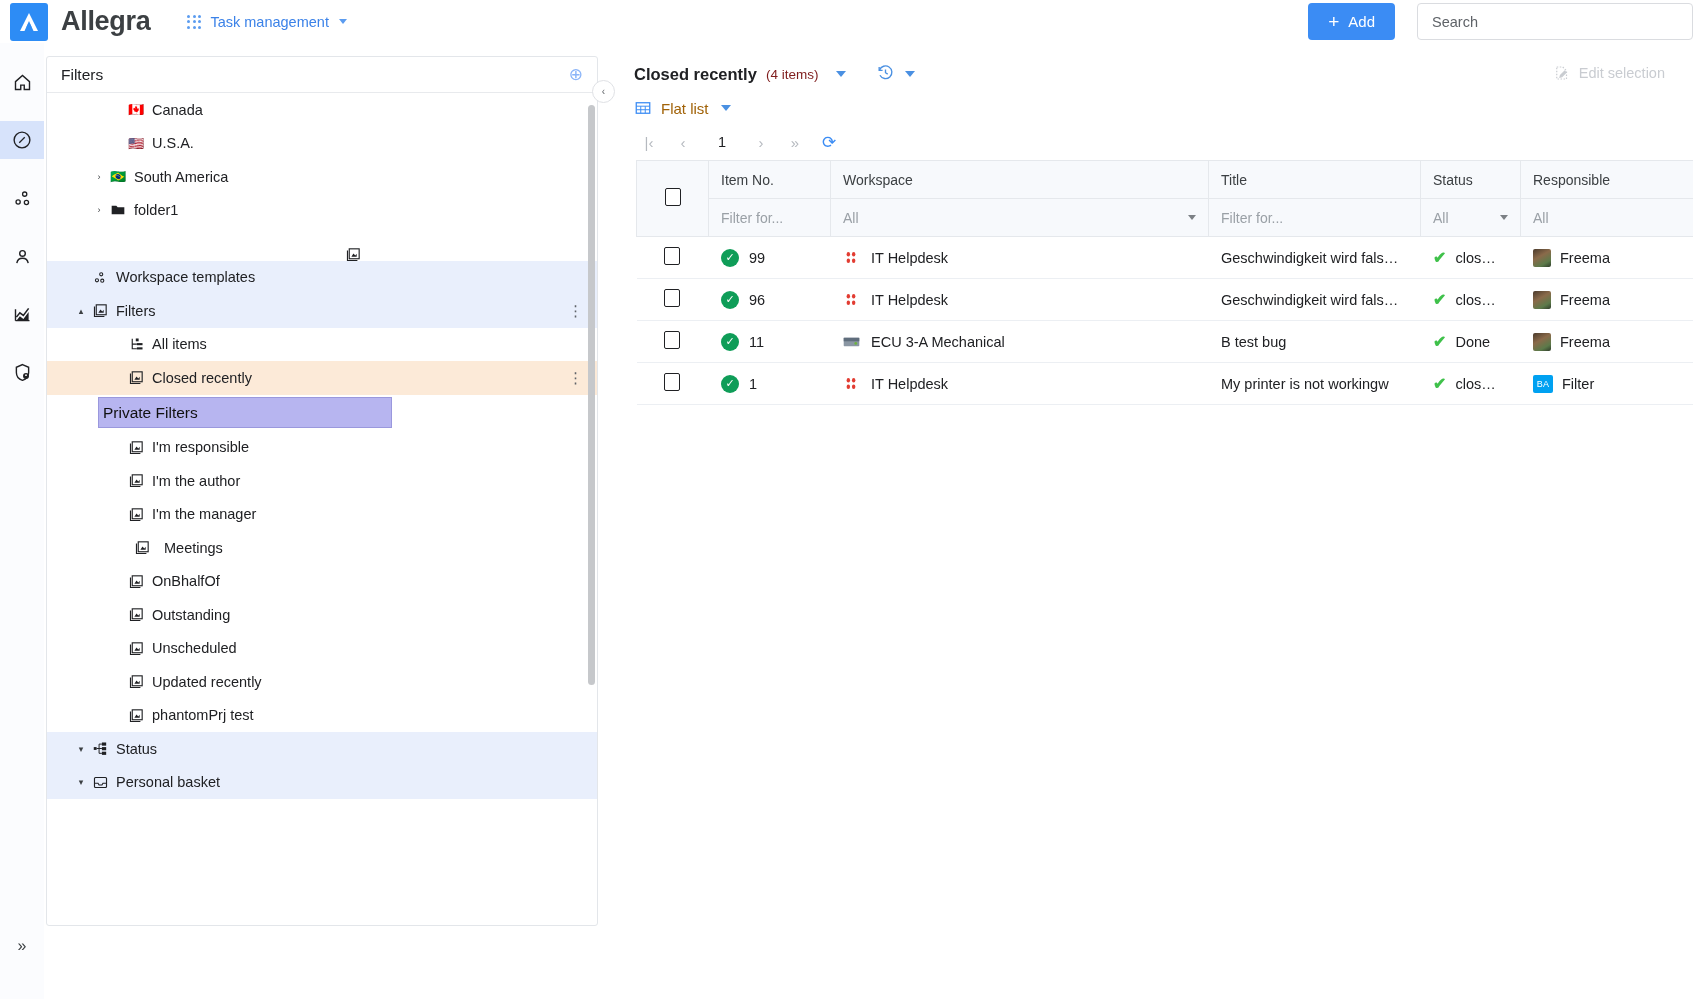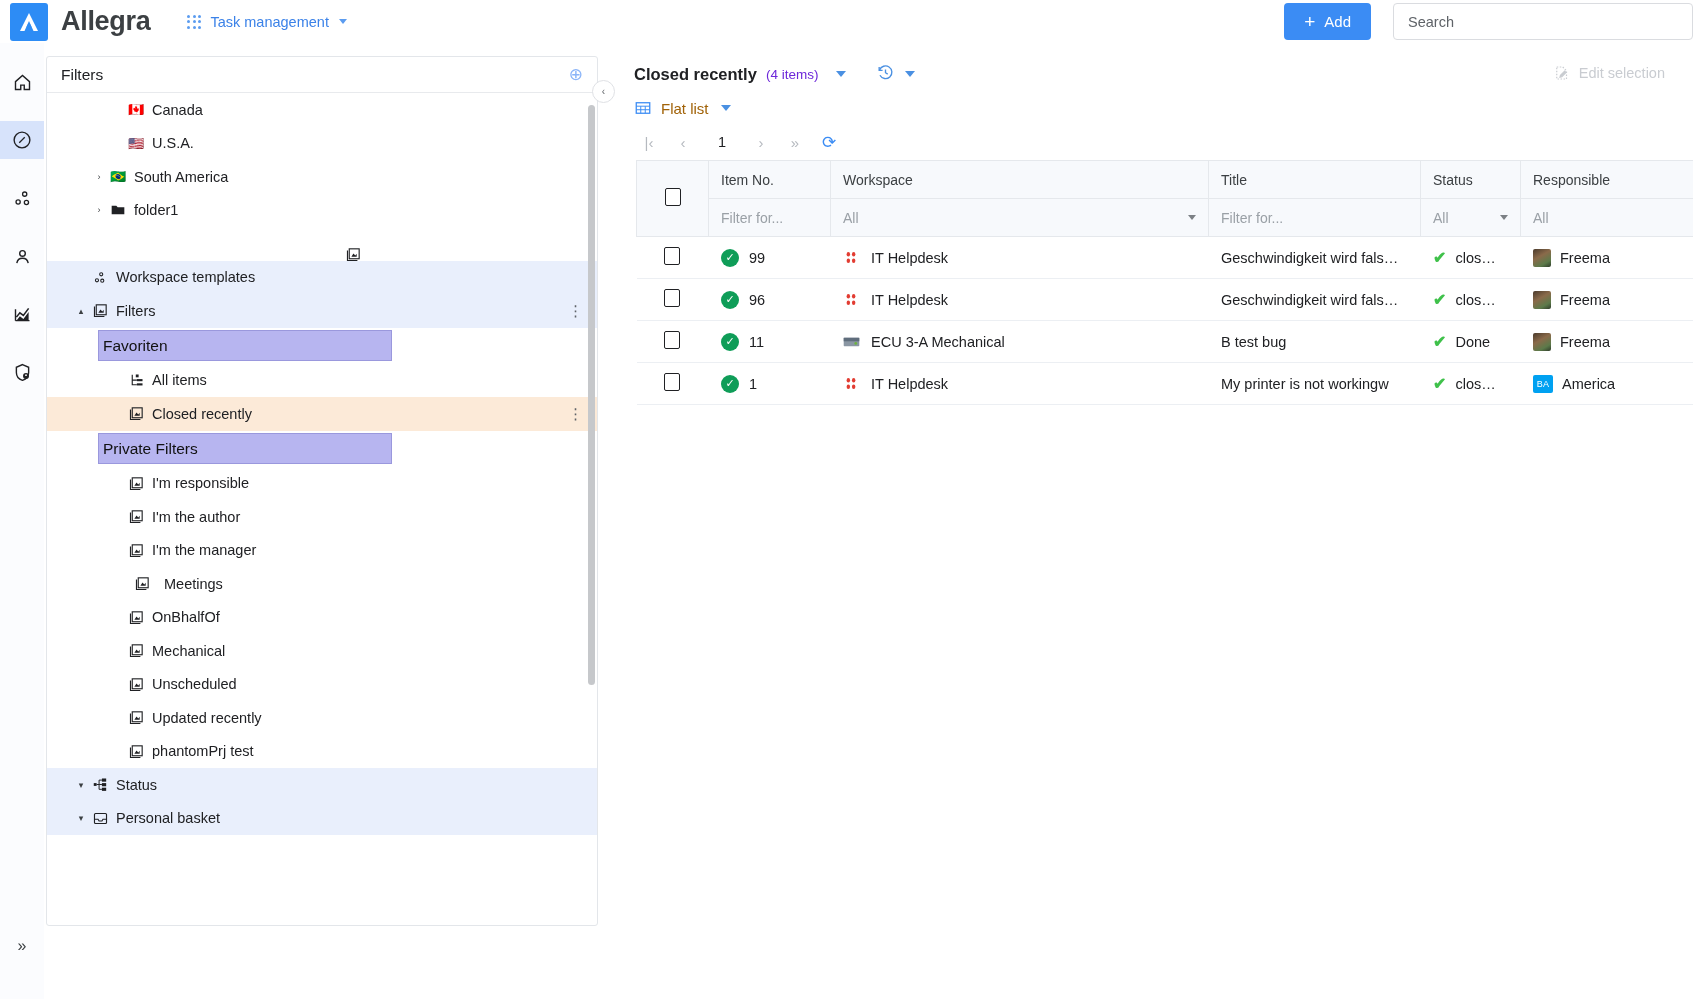--- a/index.html
+++ b/index.html
@@ -38,21 +38,21 @@
   .topbar-right {
     position: absolute; right: 0; top: 0; height: 43px; display: flex; align-items: center;
   }
   .add-btn {
     background: #3b8cf4; color: #fff; border: none; border-radius: 4px;
     height: 37px; padding: 0 20px; font-size: 15px; display: flex; align-items: center;
     cursor: pointer; font-family: inherit;
   }
   .add-btn .plus { font-size: 19px; margin-right: 9px; font-weight: 400; line-height: 1; }
   .search-box {
-    margin-left: 22px; width: 300px; height: 37px; border: 1px solid #dadce0;
+    margin-left: 22px; width: 276px; height: 37px; border: 1px solid #dadce0;
     border-radius: 4px; background: #fff; display: flex; align-items: center;
     padding: 4px 14px; color: #5f6368; font-size: 14.5px;
   }
   
   .rail {
     position: absolute; left: 0; top: 43px; width: 44px; height: 956px;
     background: #fbfcfe; border-right: 0;
   }
   .rail-item {
     width: 44px; height: 38px; display: flex; align-items: center; justify-content: center;
@@ -104,21 +104,21 @@
   .collapse-tab {
     position: absolute; left: 592px; top: 80px; width: 23px; height: 23px;
     background: #fff; border: 1px solid #dfe1e5; border-radius: 50%;
     display: flex; align-items: center; justify-content: center; font-size: 10px;
     color: #5f6368; cursor: pointer; z-index: 5;
   }
   
   .main { position: absolute; left: 618px; top: 56px; right: 0; bottom: 0; }
   .main-head { display: flex; align-items: center; height: 36px; padding-left: 16px; }
   .main-title { font-size: 16.5px; font-weight: bold; color: #202124; }
-  .main-count { font-size: 13.5px; color: #6d28d9; margin-left: 9px; }
+  .main-count { font-size: 13.5px; color: #7f1d1d; margin-left: 9px; }
   .tri-blue {
     width: 0; height: 0; border-left: 5.5px solid transparent; border-right: 5.5px solid transparent;
     border-top: 6px solid #4a90e2; margin-left: 18px; cursor: pointer;
   }
   .hist-ico { margin-left: 30px; cursor: pointer; }
   .edit-sel {
     position: absolute; right: 28px; top: 8px; display: flex; align-items: center;
     color: #c9ccd1; font-size: 14.5px;
   }
   .viewmode { display: flex; align-items: center; height: 32px; padding-left: 16px; }
@@ -327,23 +327,20 @@
         <span class="ico">
           <svg width="17" height="17" viewBox="0 0 24 24">
             <rect x="6" y="4" width="14" height="14" fill="none" stroke="#202124" stroke-width="1.6"></rect>
             <path d="M3.5 6.5 V20.5 H17.5" fill="none" stroke="#202124" stroke-width="1.6"></path>
             <path d="M9 15 L12 10.5 L14.5 13.5 L16.5 11 V15 Z" fill="#202124"></path>
           </svg>
         </span>
         <span class="txt">Filters</span>
         <span class="dots-v">⋮</span>
       </div>
-      <div class="chip-row">
-        <div class="chip">Favoriten</div>
-      </div>
       <div class="node" style="padding-left: 62px;">
         <span class="arrow"></span>
         <span class="ico">
           <svg width="17" height="17" viewBox="0 0 24 24">
             <rect x="11" y="3.5" width="4" height="4" fill="#202124"></rect>
             <rect x="12.5" y="10" width="8" height="3" fill="#202124"></rect>
             <rect x="12.5" y="16" width="8" height="3" fill="#202124"></rect>
             <path d="M6 4 V18 H12.5 M6 11.5 H12.5" stroke="#202124" stroke-width="1.6" fill="none"></path>
           </svg>
         </span>
@@ -421,21 +418,21 @@
       </div>
       <div class="node" style="padding-left: 62px;">
         <span class="arrow"></span>
         <span class="ico">
           <svg width="17" height="17" viewBox="0 0 24 24">
             <rect x="6" y="4" width="14" height="14" fill="none" stroke="#202124" stroke-width="1.6"></rect>
             <path d="M3.5 6.5 V20.5 H17.5" fill="none" stroke="#202124" stroke-width="1.6"></path>
             <path d="M9 15 L12 10.5 L14.5 13.5 L16.5 11 V15 Z" fill="#202124"></path>
           </svg>
         </span>
-        <span class="txt">Mechanical</span>
+        <span class="txt">Outstanding</span>
       </div>
       <div class="node" style="padding-left: 62px;">
         <span class="arrow"></span>
         <span class="ico">
           <svg width="17" height="17" viewBox="0 0 24 24">
             <rect x="6" y="4" width="14" height="14" fill="none" stroke="#202124" stroke-width="1.6"></rect>
             <path d="M3.5 6.5 V20.5 H17.5" fill="none" stroke="#202124" stroke-width="1.6"></path>
             <path d="M9 15 L12 10.5 L14.5 13.5 L16.5 11 V15 Z" fill="#202124"></path>
           </svg>
         </span>
@@ -699,20 +696,20 @@
             <td class="trunc">My printer is not workingw</td>
             <td>
               <div class="cellflex">
                 <span class="check-g">✔</span>
                 <span>clos…</span>
               </div>
             </td>
             <td>
               <div class="cellflex">
                 <span class="avatar-init">BA</span>
-                <span>America</span>
+                <span>Filter</span>
               </div>
             </td>
           </tr>
         </tbody>
     </table>
   </div>
 </div>
 
 </body></html>

